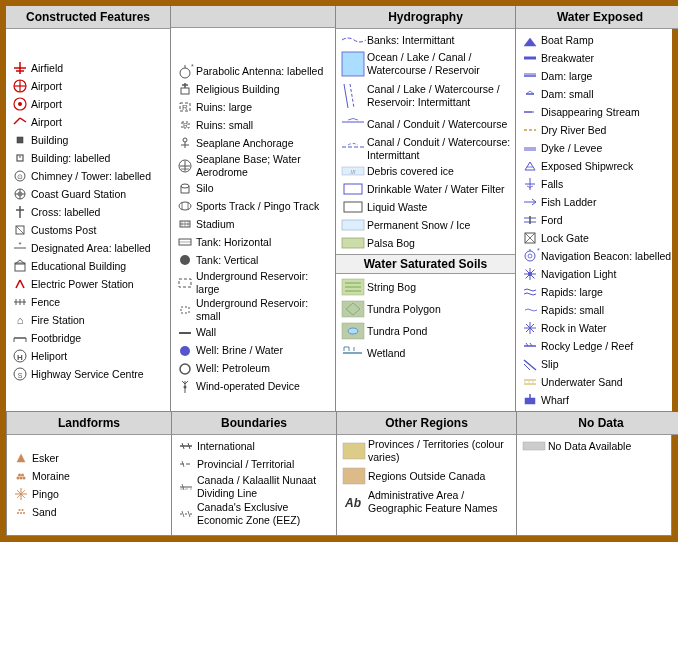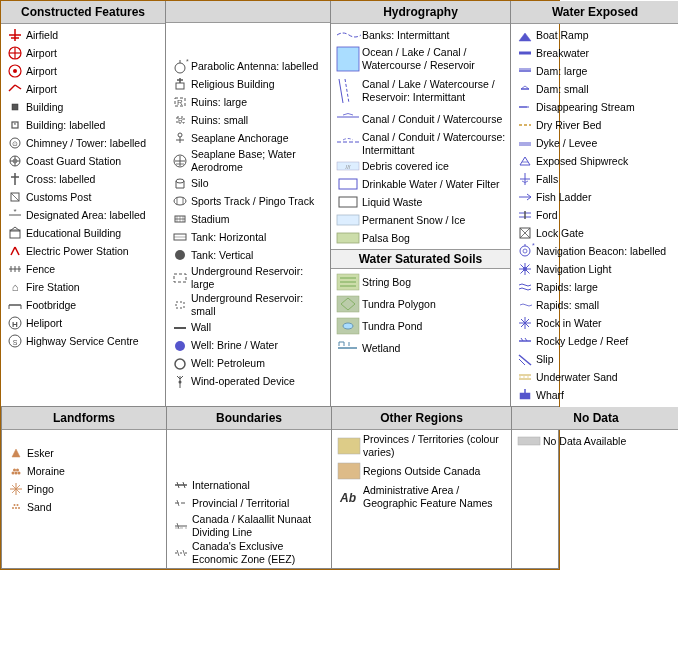--- a/index.html
+++ b/index.html
@@ -38,27 +38,27 @@
 
     
     svg { overflow: visible; }
 
     
     .col-hydro .icon { width: 26px; min-width: 26px; }
   </style>
 </head>
 <body>
 
-<div style="width:560px; border:1px solid #a16207; font-family: Arial, sans-serif; font-size:10.5px;">
+<div style="width:678px; border:6px solid #a16207; font-family: Arial, sans-serif; font-size:10.5px;">
 
   <div style="display:grid; grid-template-columns: 165px 165px 180px 168px; border-bottom:1px solid #888;">
 
     <div style="border-right:1px solid #888;">
       <div class="section-header">Constructed Features</div>
-      <div style="padding:2px 3px;">
+      <div style="padding:2px 3px;margin-top:28px;">
 
         <div class="item">
           <div class="icon">
             <svg width="16" height="16">
                 <line x1="8" y1="2" x2="8" y2="14" stroke="#cc0000" stroke-width="1.5"></line>
                 <line x1="2" y1="8" x2="14" y2="8" stroke="#cc0000" stroke-width="1.5"></line>
                 <line x1="4" y1="11" x2="12" y2="11" stroke="#cc0000" stroke-width="1.5"></line>
               </svg>
           </div>
           <span class="label">Airfield</span>
@@ -855,21 +855,21 @@
               </svg>
           </div>
           <span class="label">Sand</span>
         </div>
 
       </div>
     </div>
 
     <div style="border-right:1px solid #888;">
       <div class="section-header">Boundaries</div>
-      <div style="padding:2px 3px;margin-top:44px;">
+      <div style="padding:2px 3px;">
 
         <div class="item">
           <div class="icon">
             <svg width="16" height="16">
                 <line x1="2" y1="8" x2="14" y2="8" stroke="#555" stroke-width="1.5"></line>
                 <line x1="4" y1="5" x2="6" y2="11" stroke="#555" stroke-width="1"></line>
                 <line x1="10" y1="5" x2="12" y2="11" stroke="#555" stroke-width="1"></line>
               </svg>
           </div>
           <span class="label">International</span>

